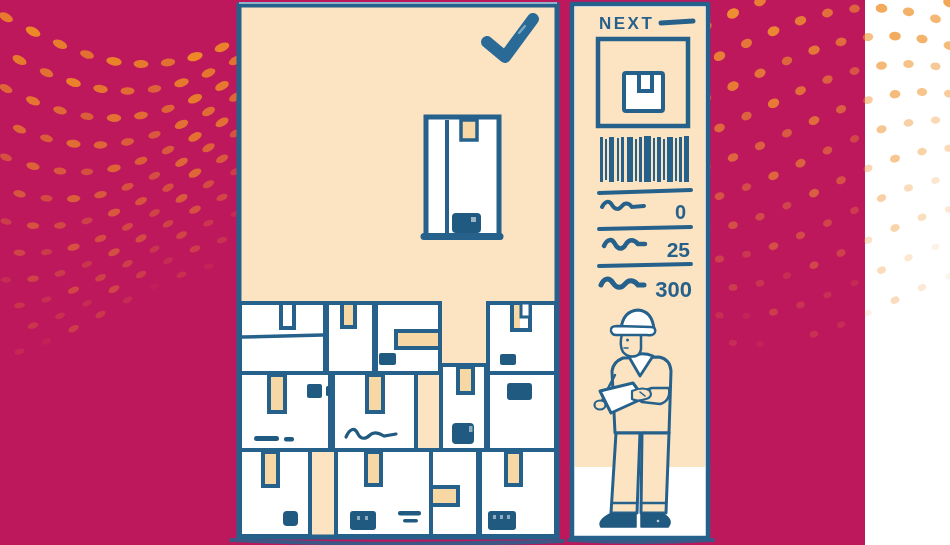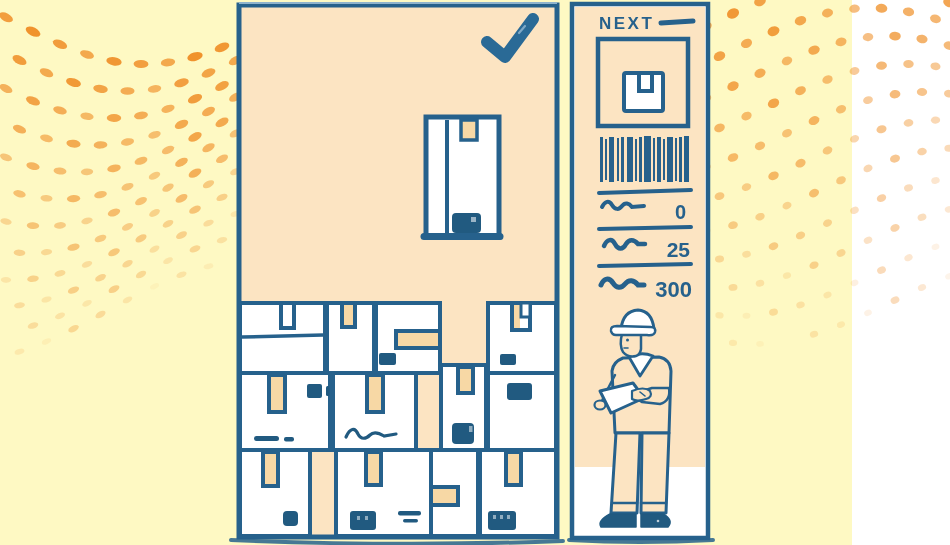--- a/index.html
+++ b/index.html
@@ -1,17 +1,17 @@
 <!DOCTYPE html>
 <html><head>
 <meta charset="utf-8">
 <style>
   html,body{margin:0;padding:0;background:#ffffff;}
   body{width:950px;height:545px;overflow:hidden;font-family:"Liberation Sans",sans-serif;}
-  .stage{position:relative;width:852px;height:545px;background:#fef9c3;}
+  .stage{position:relative;width:852px;height:545px;background:#be185d;padding-left:13px;}
   .stage svg{position:absolute;left:0;top:0;}
   text{user-select:none;}
 </style>
 </head>
 <body>
 
 <div class="stage">
 
   <svg width="950" height="545" viewBox="0 0 950 545">
     <defs>

